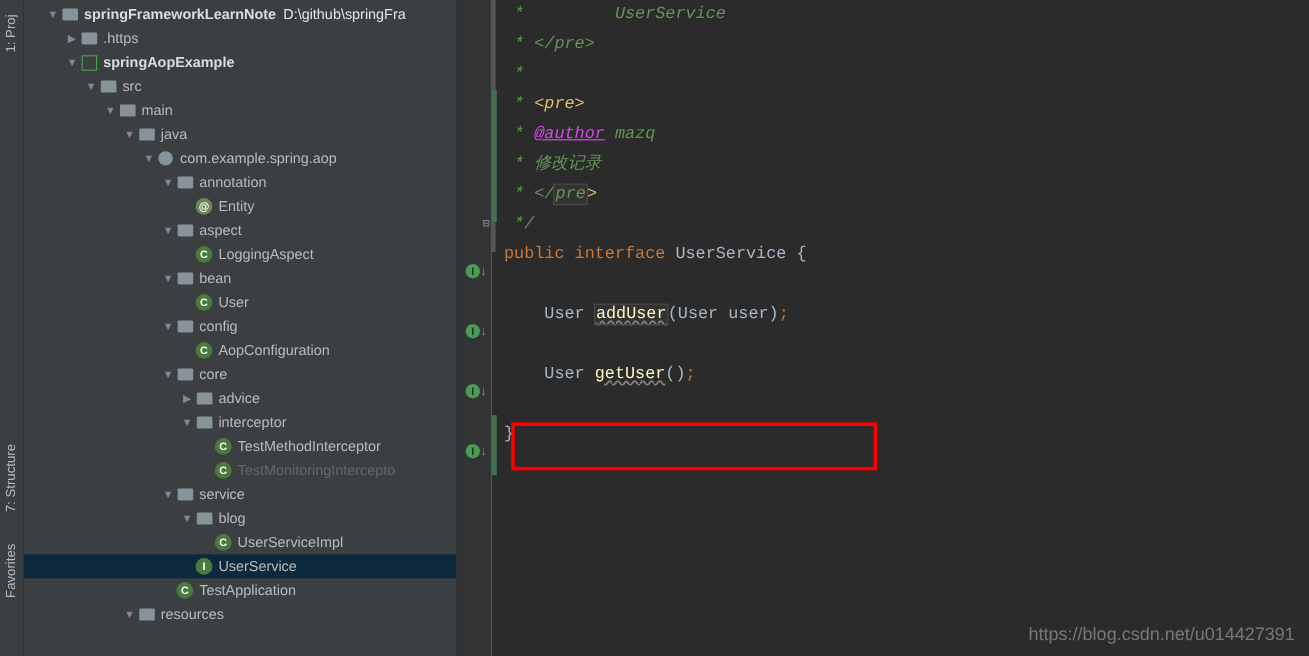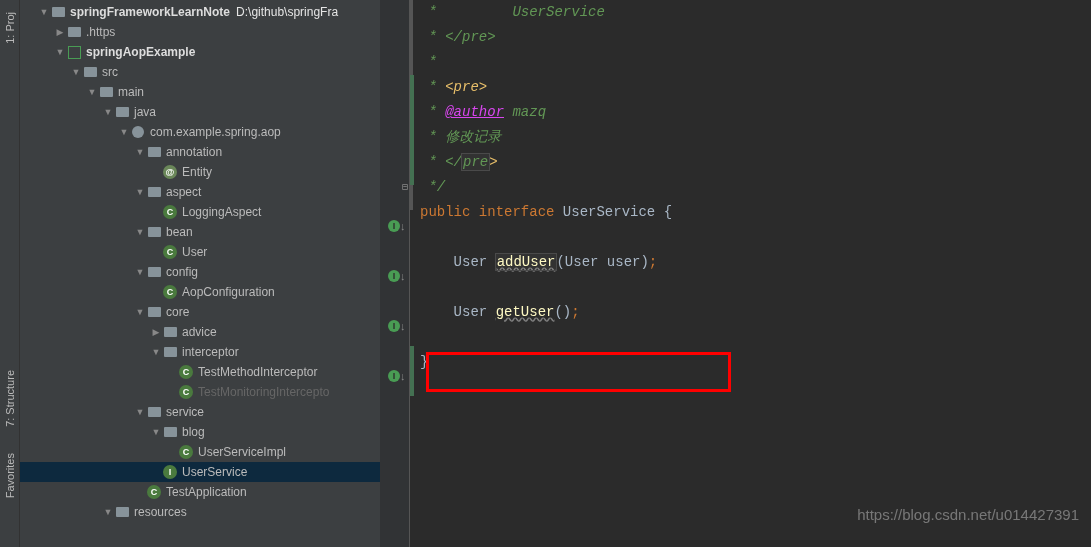--- a/index.html
+++ b/index.html
@@ -179,21 +179,21 @@
   pointer-events: none;
 }
 .highlight-box {
   background: #323232;
   outline: 1px solid #4a4a4a;
   padding: 0 1px;
 }
 .watermark {
   position: absolute;
   right: 12px;
-  bottom: 24px;
+  bottom: 10px;
   color: #aaa;
   font-size: 15px;
   opacity: 0.6;
   font-family: sans-serif;
 }
 .collapse-icon {
   position: absolute;
   left: -18px;
   color: #888;
   font-size: 10px;

